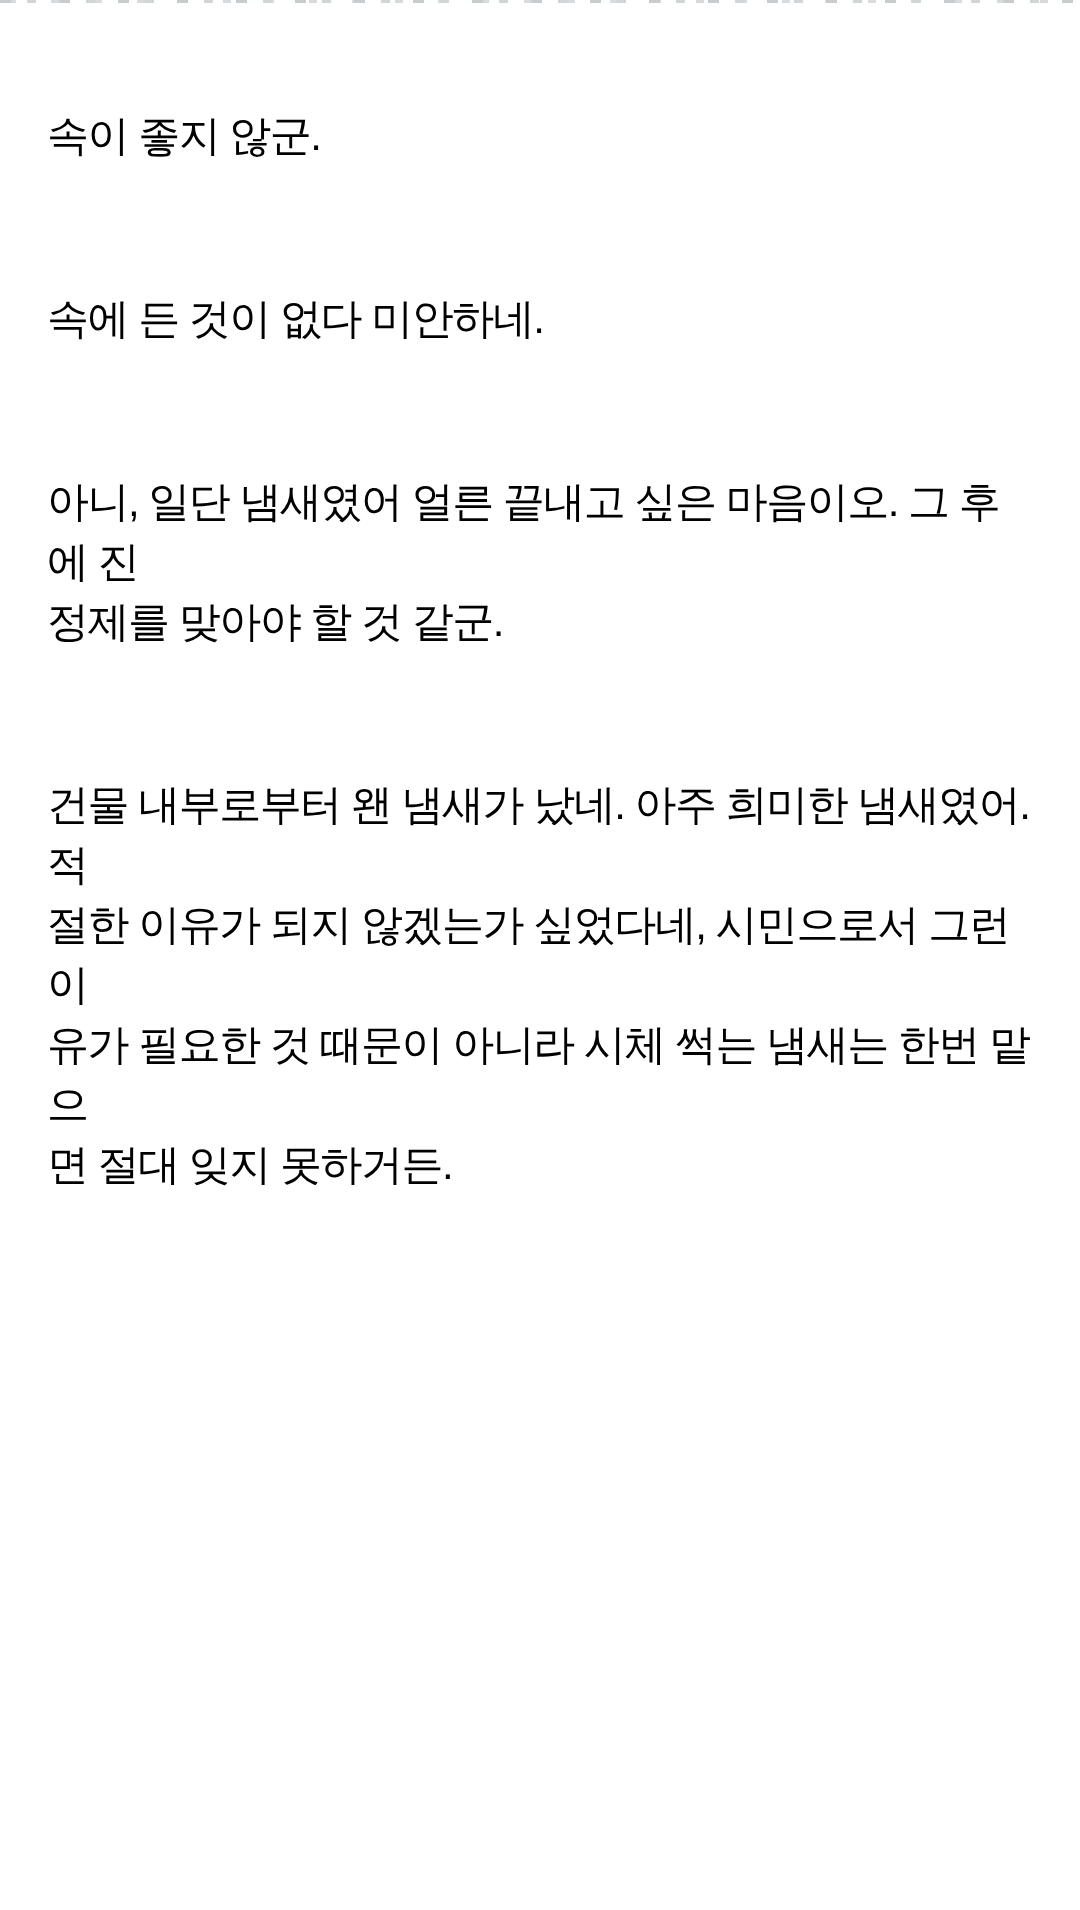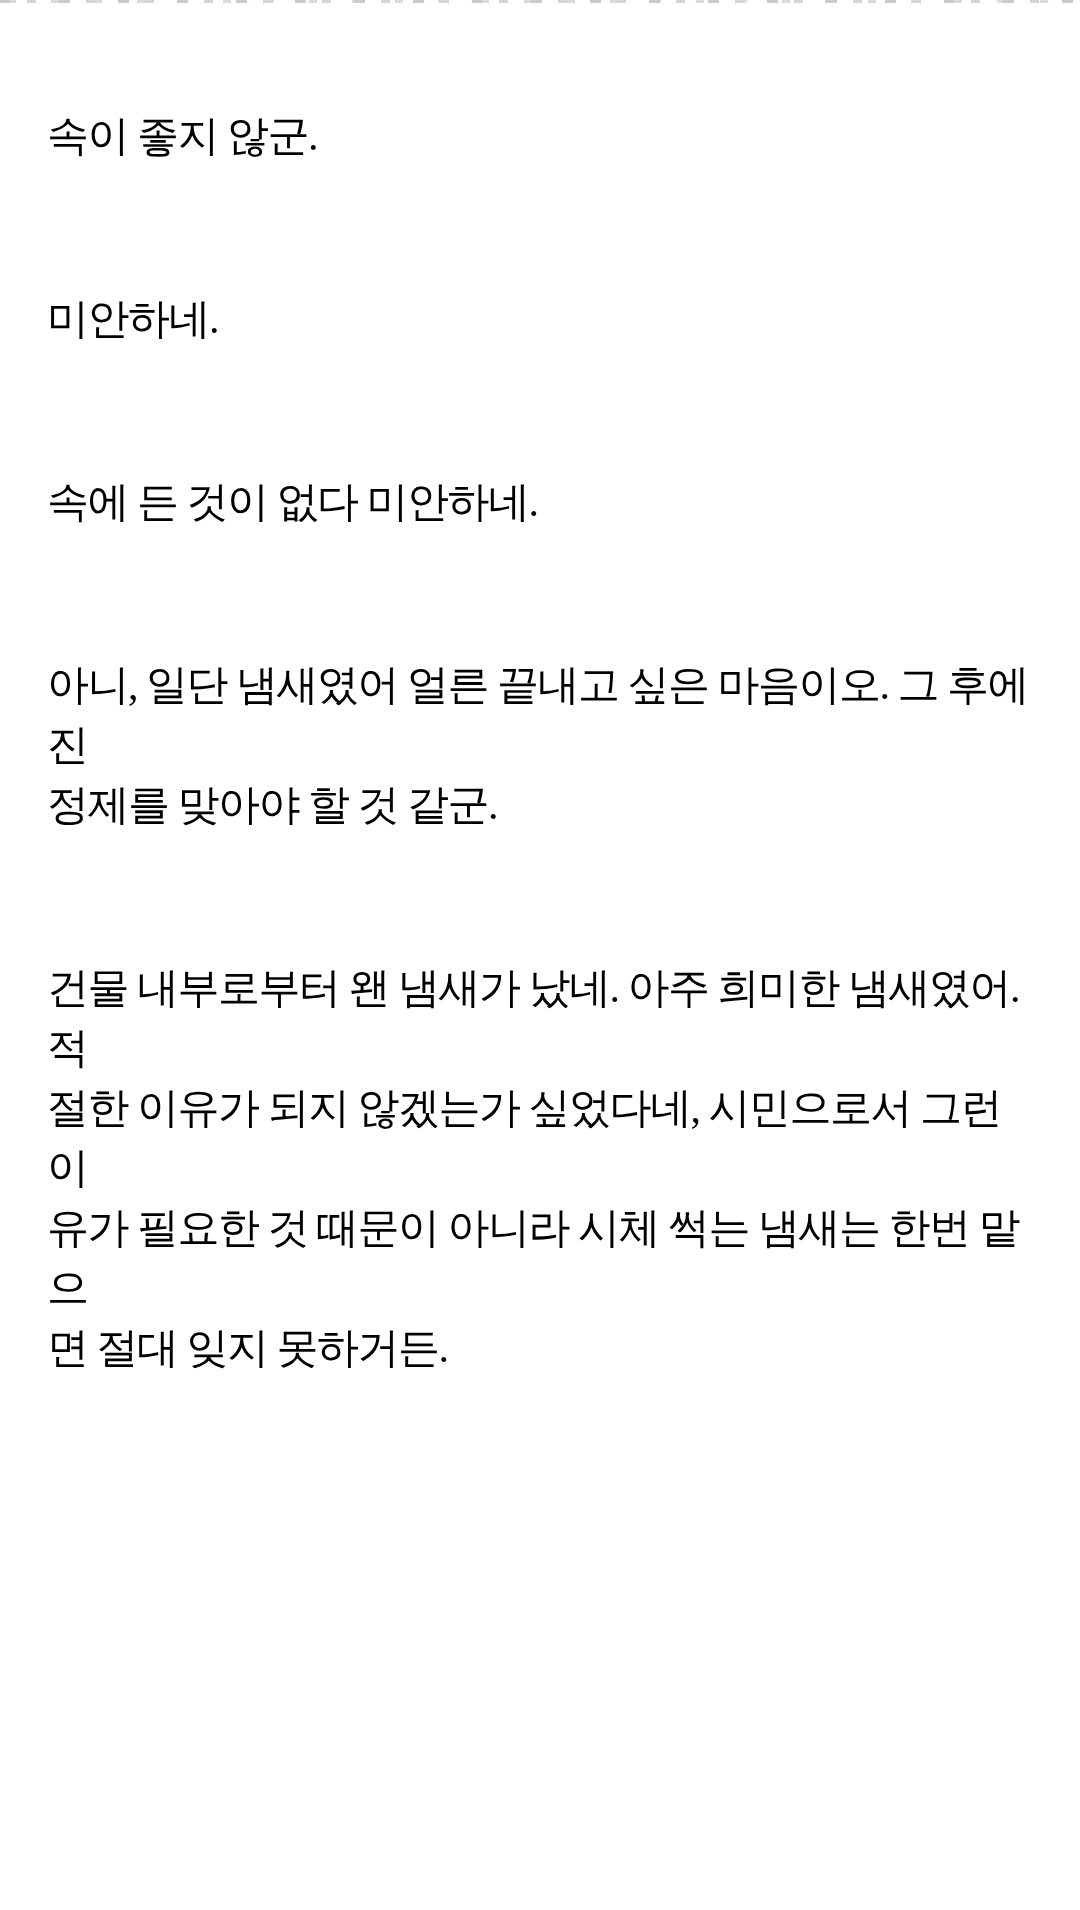--- a/index.html
+++ b/index.html
@@ -35,33 +35,31 @@
     color: #000000;
     font-size: 42px;
     line-height: 60px;
     letter-spacing: -1.5px;
     white-space: pre-line;      
     word-break: break-all;      
   }
   .doc p {
     margin: 0 0 63px 0;
     padding: 0;
-    font-family: Liberation Serif, serif;
   }
 </style>
 </head>
 <body>
 
 <div>
 
   <div class="top-clip"></div>
 
   <main class="doc">
     <p>속이 좋지 않군.</p>
-    <p>미안하네.</p>
     <p>속에 든 것이 없다 미안하네.</p>
     <p>아니, 일단 냄새였어 얼른 끝내고 싶은 마음이오. 그 후에 진
 정제를 맞아야 할 것 같군.</p>
     <p>건물 내부로부터 왠 냄새가 났네. 아주 희미한 냄새였어. 적
 절한 이유가 되지 않겠는가 싶었다네, 시민으로서 그런 이
 유가 필요한 것 때문이 아니라 시체 썩는 냄새는 한번 맡으
 면 절대 잊지 못하거든.</p>
     
     
     

